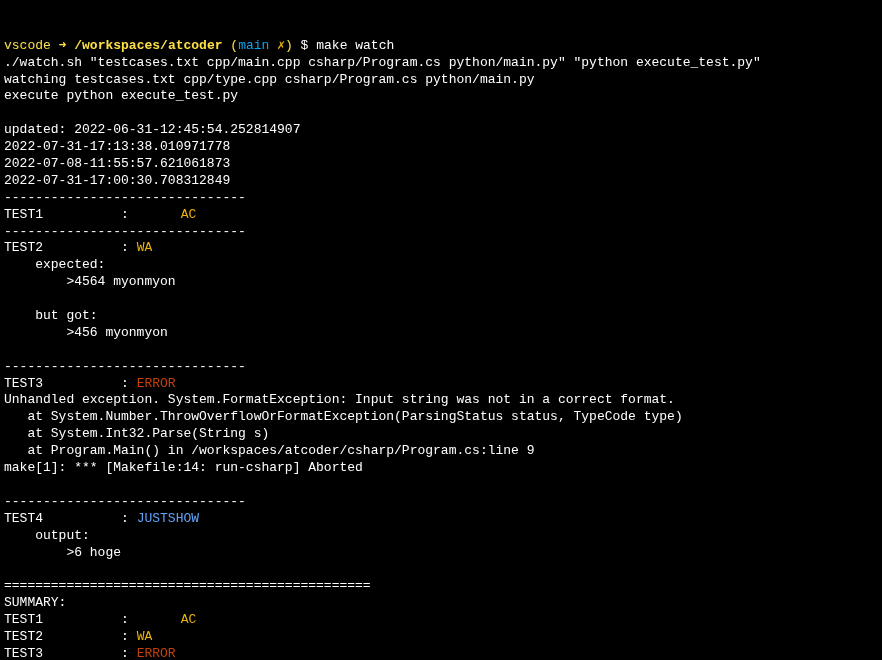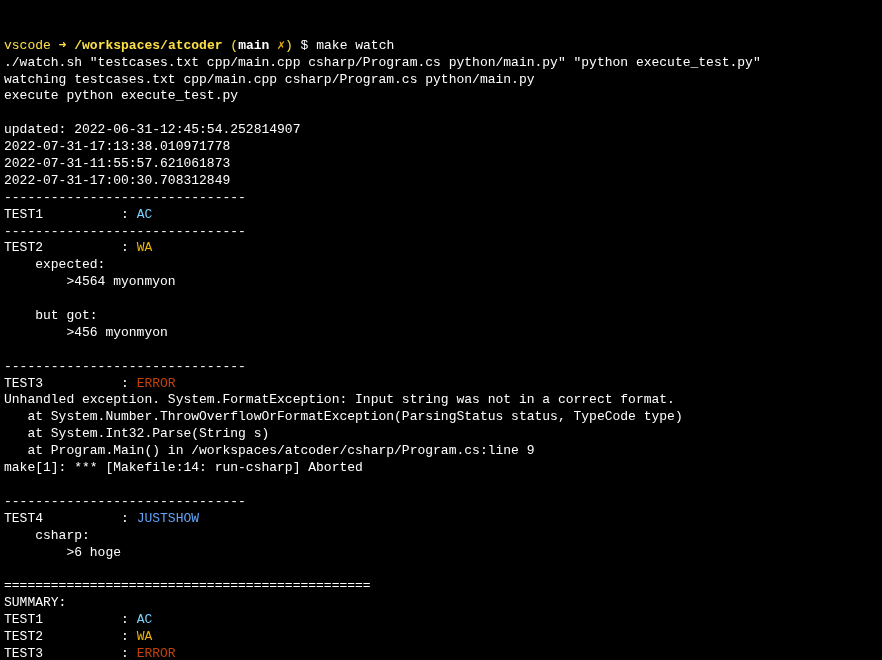--- a/index.html
+++ b/index.html
@@ -11,37 +11,37 @@
       line-height: 1.3;
       padding: 4px;
       width: 882px;
       height: 660px;
       overflow: hidden;
       white-space: pre;
     }
     .cyan    { color: #fde047; }
     .cyan-b  { color: #fde047; font-weight: bold; }
     .red     { color: #c2410c; }
-    .red-b   { color: #ffffff; font-weight: bold; }
-    .green   { color: #7dd3fc; }
+    .red-b   { color: #0ea5e9; font-weight: normal; }
+    .green   { color: #eab308; margin-left: 44px; }
     .yellow  { color: #eab308; }
     .blue    { color: #60a5fa; text-align: center; }
     .white   { color: #fff; }
   </style>
 </head>
 <body>
 
 <div><span><span class="cyan">vscode</span> <span class="cyan">➜</span> <span class="cyan-b">/workspaces/atcoder</span> <span class="cyan">(</span><span class="red-b">main</span> <span class="yellow">✗</span><span class="cyan">)</span> <span class="white">$</span> <span class="white">make watch</span></span>
 <span class="white">./watch.sh "testcases.txt cpp/main.cpp csharp/Program.cs python/main.py" "python execute_test.py"</span>
-<span class="white">watching testcases.txt cpp/main.cpp csharp/Program.cs python/main.py</span>
+<span class="white">watching testcases.txt cpp/type.cpp csharp/Program.cs python/main.py</span>
 <span class="white">execute python execute_test.py</span>
 <span></span>
 <span class="white">updated: 2022-06-31-12:45:54.252814907</span>
 <span class="white">2022-07-31-17:13:38.010971778</span>
-<span class="white">2022-07-31-11:55:57.621061873</span>
+<span class="white">2022-07-08-11:55:57.621061873</span>
 <span class="white">2022-07-31-17:00:30.708312849</span>
 <span class="white">-------------------------------</span>
 <span><span class="white">TEST1          : </span><span class="green">AC</span></span>
 <span class="white">-------------------------------</span>
 <span><span class="white">TEST2          : </span><span class="yellow">WA</span></span>
 <span class="white">    expected:</span>
 <span class="white">        &gt;4564 myonmyon</span>
 <span></span>
 <span class="white">    but got:</span>
 <span class="white">        &gt;456 myonmyon</span>
@@ -49,21 +49,21 @@
 <span class="white">-------------------------------</span>
 <span><span class="white">TEST3          : </span><span class="red">ERROR</span></span>
 <span class="white">Unhandled exception. System.FormatException: Input string was not in a correct format.</span>
 <span class="white">   at System.Number.ThrowOverflowOrFormatException(ParsingStatus status, TypeCode type)</span>
 <span class="white">   at System.Int32.Parse(String s)</span>
 <span class="white">   at Program.Main() in /workspaces/atcoder/csharp/Program.cs:line 9</span>
 <span class="white">make[1]: *** [Makefile:14: run-csharp] Aborted</span>
 <span></span>
 <span class="white">-------------------------------</span>
 <span><span class="white">TEST4          : </span><span class="blue">JUSTSHOW</span></span>
-<span class="white">    csharp:</span>
+<span class="white">    output:</span>
 <span class="white">        &gt;6 hoge</span>
 <span></span>
 <span class="white">===============================================</span>
 <span class="white">SUMMARY:</span>
 <span><span class="white">TEST1          : </span><span class="green">AC</span></span>
 <span><span class="white">TEST2          : </span><span class="yellow">WA</span></span>
 <span><span class="white">TEST3          : </span><span class="red">ERROR</span></span>
 
 </div>
 

